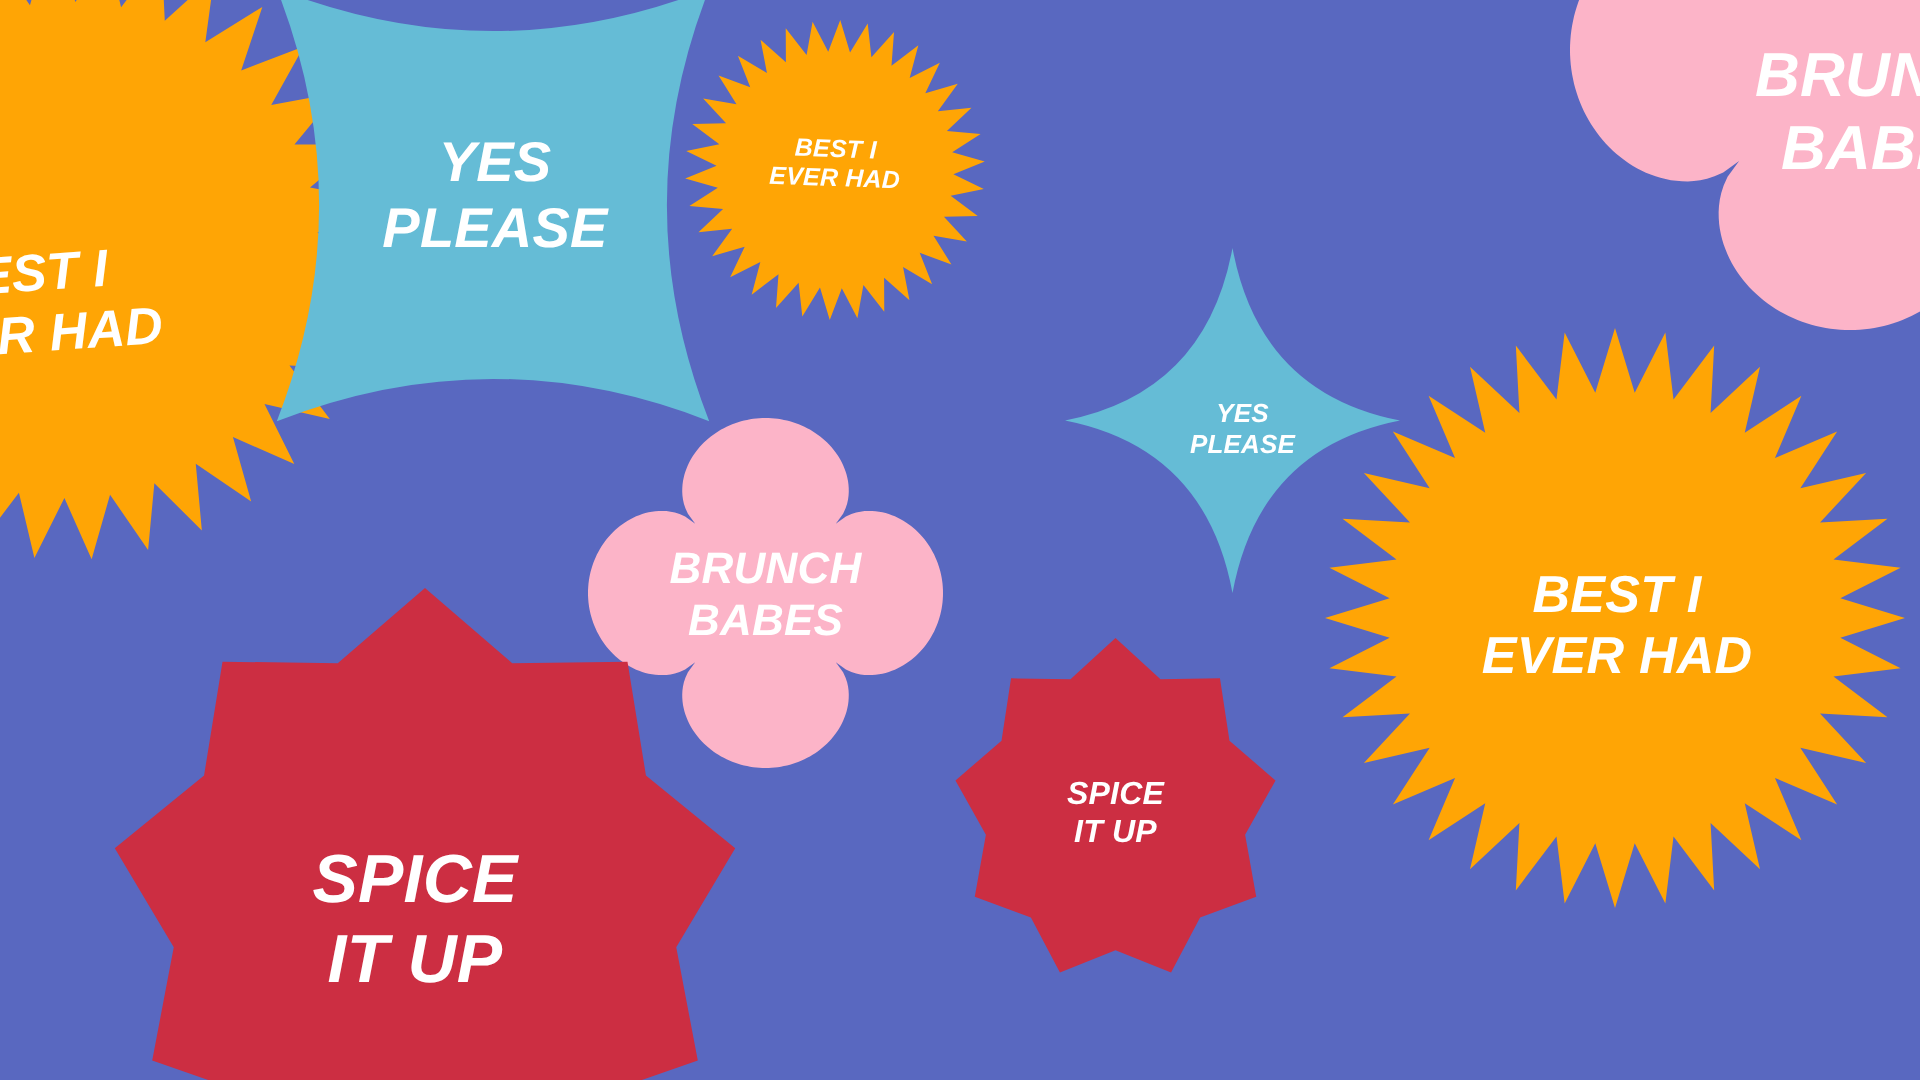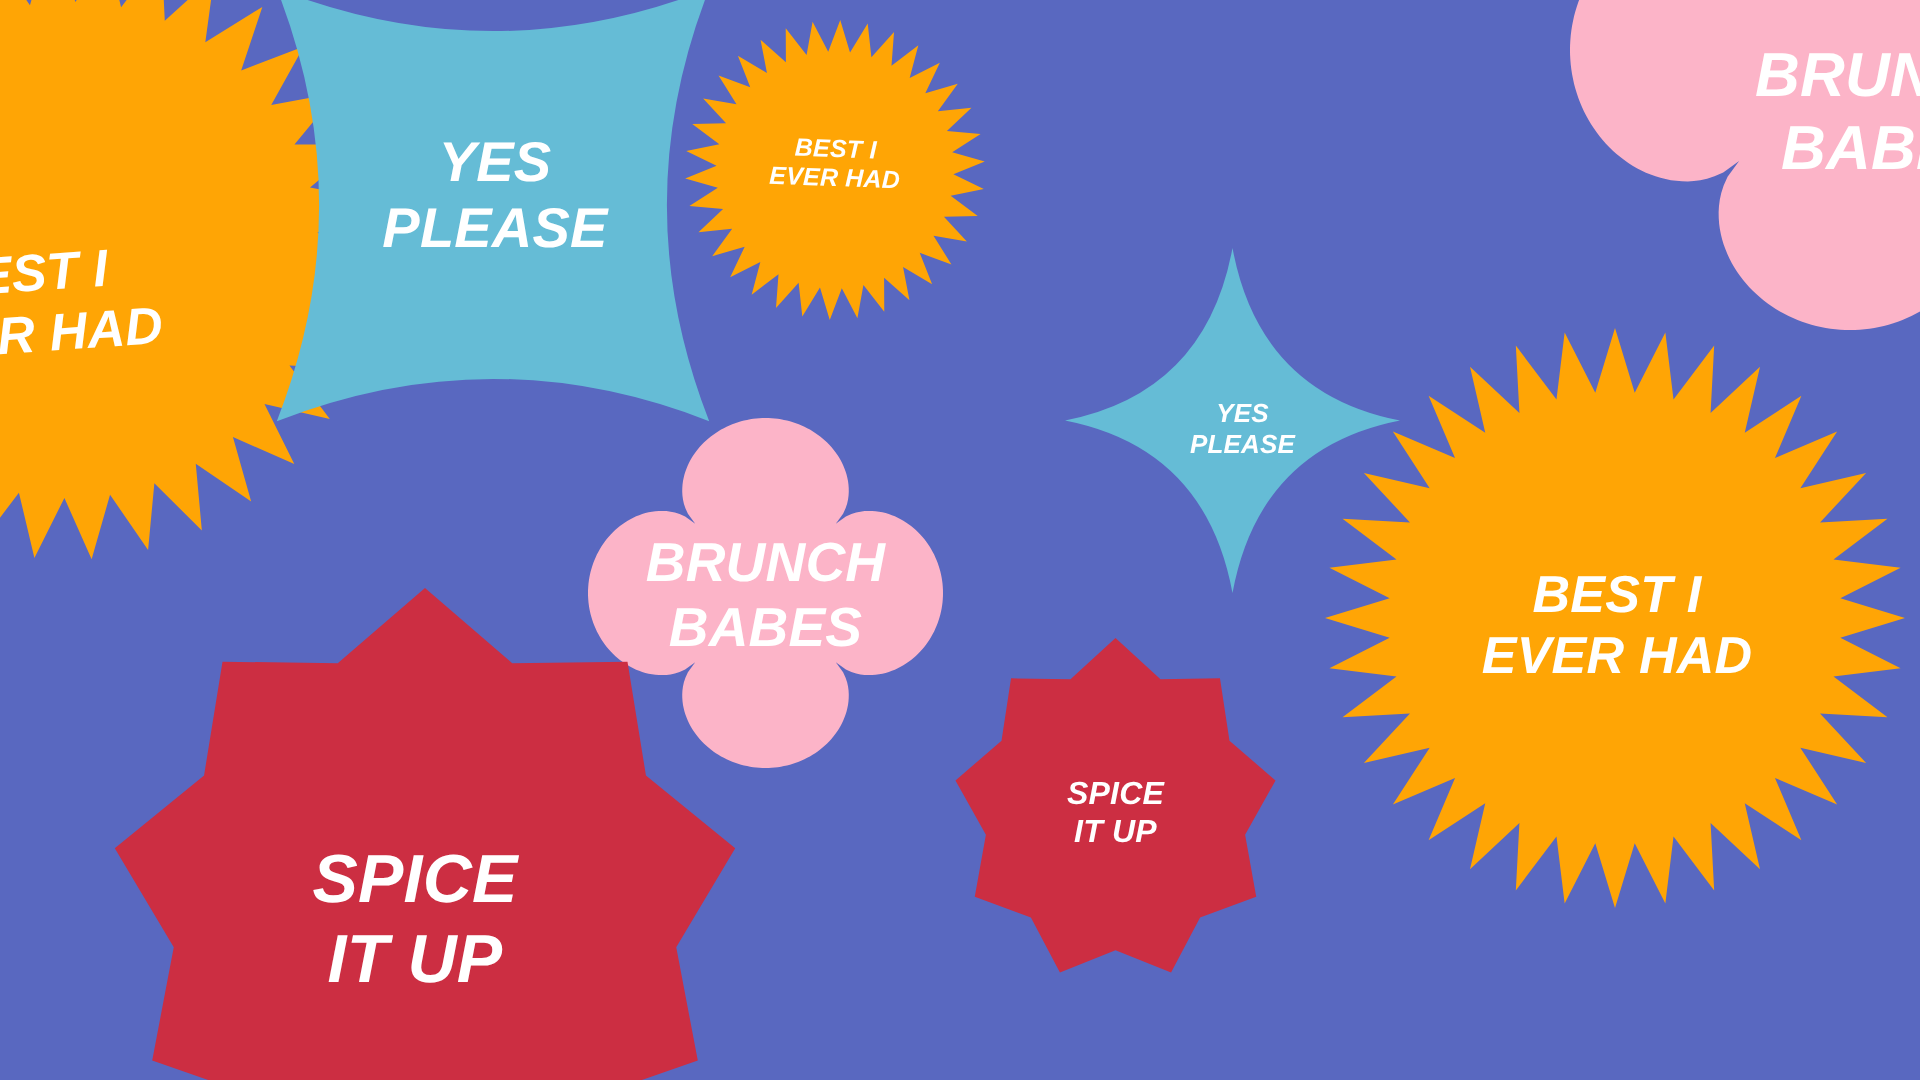--- a/index.html
+++ b/index.html
@@ -88,21 +88,21 @@
       <svg viewBox="0 0 100 100" preserveAspectRatio="none">
         <path d="M50.00,0.00 L53.40,11.15 L58.68,0.76 L60.09,12.33 L67.10,3.02 L66.48,14.65 L75.00,6.70 L72.37,18.05 L82.14,11.70 L77.58,22.42 L88.30,17.86 L81.95,27.63 L93.30,25.00 L85.35,33.52 L96.98,32.90 L87.67,39.91 L99.24,41.32 L88.85,46.60 L100.00,50.00 L88.85,53.40 L99.24,58.68 L87.67,60.09 L96.98,67.10 L85.35,66.48 L93.30,75.00 L81.95,72.37 L88.30,82.14 L77.58,77.58 L82.14,88.30 L72.37,81.95 L75.00,93.30 L66.48,85.35 L67.10,96.98 L60.09,87.67 L58.68,99.24 L53.40,88.85 L50.00,100.00 L46.60,88.85 L41.32,99.24 L39.91,87.67 L32.90,96.98 L33.52,85.35 L25.00,93.30 L27.63,81.95 L17.86,88.30 L22.42,77.58 L11.70,82.14 L18.05,72.37 L6.70,75.00 L14.65,66.48 L3.02,67.10 L12.33,60.09 L0.76,58.68 L11.15,53.40 L0.00,50.00 L11.15,46.60 L0.76,41.32 L12.33,39.91 L3.02,32.90 L14.65,33.52 L6.70,25.00 L18.05,27.63 L11.70,17.86 L22.42,22.42 L17.86,11.70 L27.63,18.05 L25.00,6.70 L33.52,14.65 L32.90,3.02 L39.91,12.33 L41.32,0.76 L46.60,11.15 Z" fill="#FFA505"></path>
       </svg>
       <div class="label" style="font-size: 52px; transform: translate(2px, 8px);">BEST I
 EVER HAD</div>
     </div>
     <div class="sticker" style="left: 588px; top: 418px; width: 355px; height: 350px;">
       <svg viewBox="0 0 100 100" preserveAspectRatio="none">
         <path d="M50.00,0.00 L50.87,0.01 L51.74,0.06 L52.61,0.13 L53.48,0.24 L54.34,0.37 L55.20,0.54 L56.05,0.73 L56.89,0.95 L57.73,1.21 L58.55,1.49 L59.37,1.80 L60.17,2.14 L60.97,2.50 L61.74,2.90 L62.51,3.32 L63.26,3.77 L63.99,4.25 L64.70,4.75 L65.40,5.28 L66.08,5.83 L66.73,6.41 L67.36,7.02 L67.98,7.65 L68.56,8.31 L69.12,8.99 L69.66,9.69 L70.17,10.42 L70.65,11.17 L71.10,11.94 L71.51,12.74 L71.90,13.56 L72.24,14.40 L72.56,15.27 L72.83,16.16 L73.05,17.07 L73.24,18.02 L73.37,18.99 L73.44,19.99 L73.46,21.03 L73.40,22.12 L73.25,23.26 L72.99,24.47 L72.56,25.80 L71.86,27.36 L69.80,30.20 L72.64,28.14 L74.20,27.44 L75.53,27.01 L76.74,26.75 L77.88,26.60 L78.97,26.54 L80.01,26.56 L81.01,26.63 L81.98,26.76 L82.93,26.95 L83.84,27.17 L84.73,27.44 L85.60,27.76 L86.44,28.10 L87.26,28.49 L88.06,28.90 L88.83,29.35 L89.58,29.83 L90.31,30.34 L91.01,30.88 L91.69,31.44 L92.35,32.02 L92.98,32.64 L93.59,33.27 L94.17,33.92 L94.72,34.60 L95.25,35.30 L95.75,36.01 L96.23,36.74 L96.68,37.49 L97.10,38.26 L97.50,39.03 L97.86,39.83 L98.20,40.63 L98.51,41.45 L98.79,42.27 L99.05,43.11 L99.27,43.95 L99.46,44.80 L99.63,45.66 L99.76,46.52 L99.87,47.39 L99.94,48.26 L99.99,49.13 L100.00,50.00 L99.99,50.87 L99.94,51.74 L99.87,52.61 L99.76,53.48 L99.63,54.34 L99.46,55.20 L99.27,56.05 L99.05,56.89 L98.79,57.73 L98.51,58.55 L98.20,59.37 L97.86,60.17 L97.50,60.97 L97.10,61.74 L96.68,62.51 L96.23,63.26 L95.75,63.99 L95.25,64.70 L94.72,65.40 L94.17,66.08 L93.59,66.73 L92.98,67.36 L92.35,67.98 L91.69,68.56 L91.01,69.12 L90.31,69.66 L89.58,70.17 L88.83,70.65 L88.06,71.10 L87.26,71.51 L86.44,71.90 L85.60,72.24 L84.73,72.56 L83.84,72.83 L82.93,73.05 L81.98,73.24 L81.01,73.37 L80.01,73.44 L78.97,73.46 L77.88,73.40 L76.74,73.25 L75.53,72.99 L74.20,72.56 L72.64,71.86 L69.80,69.80 L71.86,72.64 L72.56,74.20 L72.99,75.53 L73.25,76.74 L73.40,77.88 L73.46,78.97 L73.44,80.01 L73.37,81.01 L73.24,81.98 L73.05,82.93 L72.83,83.84 L72.56,84.73 L72.24,85.60 L71.90,86.44 L71.51,87.26 L71.10,88.06 L70.65,88.83 L70.17,89.58 L69.66,90.31 L69.12,91.01 L68.56,91.69 L67.98,92.35 L67.36,92.98 L66.73,93.59 L66.08,94.17 L65.40,94.72 L64.70,95.25 L63.99,95.75 L63.26,96.23 L62.51,96.68 L61.74,97.10 L60.97,97.50 L60.17,97.86 L59.37,98.20 L58.55,98.51 L57.73,98.79 L56.89,99.05 L56.05,99.27 L55.20,99.46 L54.34,99.63 L53.48,99.76 L52.61,99.87 L51.74,99.94 L50.87,99.99 L50.00,100.00 L49.13,99.99 L48.26,99.94 L47.39,99.87 L46.52,99.76 L45.66,99.63 L44.80,99.46 L43.95,99.27 L43.11,99.05 L42.27,98.79 L41.45,98.51 L40.63,98.20 L39.83,97.86 L39.03,97.50 L38.26,97.10 L37.49,96.68 L36.74,96.23 L36.01,95.75 L35.30,95.25 L34.60,94.72 L33.92,94.17 L33.27,93.59 L32.64,92.98 L32.02,92.35 L31.44,91.69 L30.88,91.01 L30.34,90.31 L29.83,89.58 L29.35,88.83 L28.90,88.06 L28.49,87.26 L28.10,86.44 L27.76,85.60 L27.44,84.73 L27.17,83.84 L26.95,82.93 L26.76,81.98 L26.63,81.01 L26.56,80.01 L26.54,78.97 L26.60,77.88 L26.75,76.74 L27.01,75.53 L27.44,74.20 L28.14,72.64 L30.20,69.80 L27.36,71.86 L25.80,72.56 L24.47,72.99 L23.26,73.25 L22.12,73.40 L21.03,73.46 L19.99,73.44 L18.99,73.37 L18.02,73.24 L17.07,73.05 L16.16,72.83 L15.27,72.56 L14.40,72.24 L13.56,71.90 L12.74,71.51 L11.94,71.10 L11.17,70.65 L10.42,70.17 L9.69,69.66 L8.99,69.12 L8.31,68.56 L7.65,67.98 L7.02,67.36 L6.41,66.73 L5.83,66.08 L5.28,65.40 L4.75,64.70 L4.25,63.99 L3.77,63.26 L3.32,62.51 L2.90,61.74 L2.50,60.97 L2.14,60.17 L1.80,59.37 L1.49,58.55 L1.21,57.73 L0.95,56.89 L0.73,56.05 L0.54,55.20 L0.37,54.34 L0.24,53.48 L0.13,52.61 L0.06,51.74 L0.01,50.87 L0.00,50.00 L0.01,49.13 L0.06,48.26 L0.13,47.39 L0.24,46.52 L0.37,45.66 L0.54,44.80 L0.73,43.95 L0.95,43.11 L1.21,42.27 L1.49,41.45 L1.80,40.63 L2.14,39.83 L2.50,39.03 L2.90,38.26 L3.32,37.49 L3.77,36.74 L4.25,36.01 L4.75,35.30 L5.28,34.60 L5.83,33.92 L6.41,33.27 L7.02,32.64 L7.65,32.02 L8.31,31.44 L8.99,30.88 L9.69,30.34 L10.42,29.83 L11.17,29.35 L11.94,28.90 L12.74,28.49 L13.56,28.10 L14.40,27.76 L15.27,27.44 L16.16,27.17 L17.07,26.95 L18.02,26.76 L18.99,26.63 L19.99,26.56 L21.03,26.54 L22.12,26.60 L23.26,26.75 L24.47,27.01 L25.80,27.44 L27.36,28.14 L30.20,30.20 L28.14,27.36 L27.44,25.80 L27.01,24.47 L26.75,23.26 L26.60,22.12 L26.54,21.03 L26.56,19.99 L26.63,18.99 L26.76,18.02 L26.95,17.07 L27.17,16.16 L27.44,15.27 L27.76,14.40 L28.10,13.56 L28.49,12.74 L28.90,11.94 L29.35,11.17 L29.83,10.42 L30.34,9.69 L30.88,8.99 L31.44,8.31 L32.02,7.65 L32.64,7.02 L33.27,6.41 L33.92,5.83 L34.60,5.28 L35.30,4.75 L36.01,4.25 L36.74,3.77 L37.49,3.32 L38.26,2.90 L39.03,2.50 L39.83,2.14 L40.63,1.80 L41.45,1.49 L42.27,1.21 L43.11,0.95 L43.95,0.73 L44.80,0.54 L45.66,0.37 L46.52,0.24 L47.39,0.13 L48.26,0.06 L49.13,0.01 L50.00,0.00 Z" fill="#FCB4C8"></path>
       </svg>
-      <div class="label" style="font-size: 55px; transform: translate(0px, 2px);">BRUNCH
+      <div class="label" style="font-size: 44px; transform: translate(0px, 2px);">BRUNCH
 BABES</div>
     </div>
     <div class="sticker" style="left: 110px; top: 588px; width: 630px; height: 630px;">
       <svg viewBox="0 0 100 100" preserveAspectRatio="none">
         <path d="M50.00,0.00 L63.85,11.94 L82.14,11.70 L85.07,29.75 L99.24,41.32 L89.88,57.03 L93.30,75.00 L76.03,81.02 L67.10,96.98 L50.00,90.50 L32.90,96.98 L23.97,81.02 L6.70,75.00 L10.12,57.03 L0.76,41.32 L14.93,29.75 L17.86,11.70 L36.15,11.94 Z" fill="#CC2E42"></path>
       </svg>
       <div class="label" style="font-size: 68px; transform: translate(-10px, 16px);">SPICE
 IT UP</div>
     </div>
     <div class="sticker" style="left: 953px; top: 638px; width: 325px; height: 345px;">

